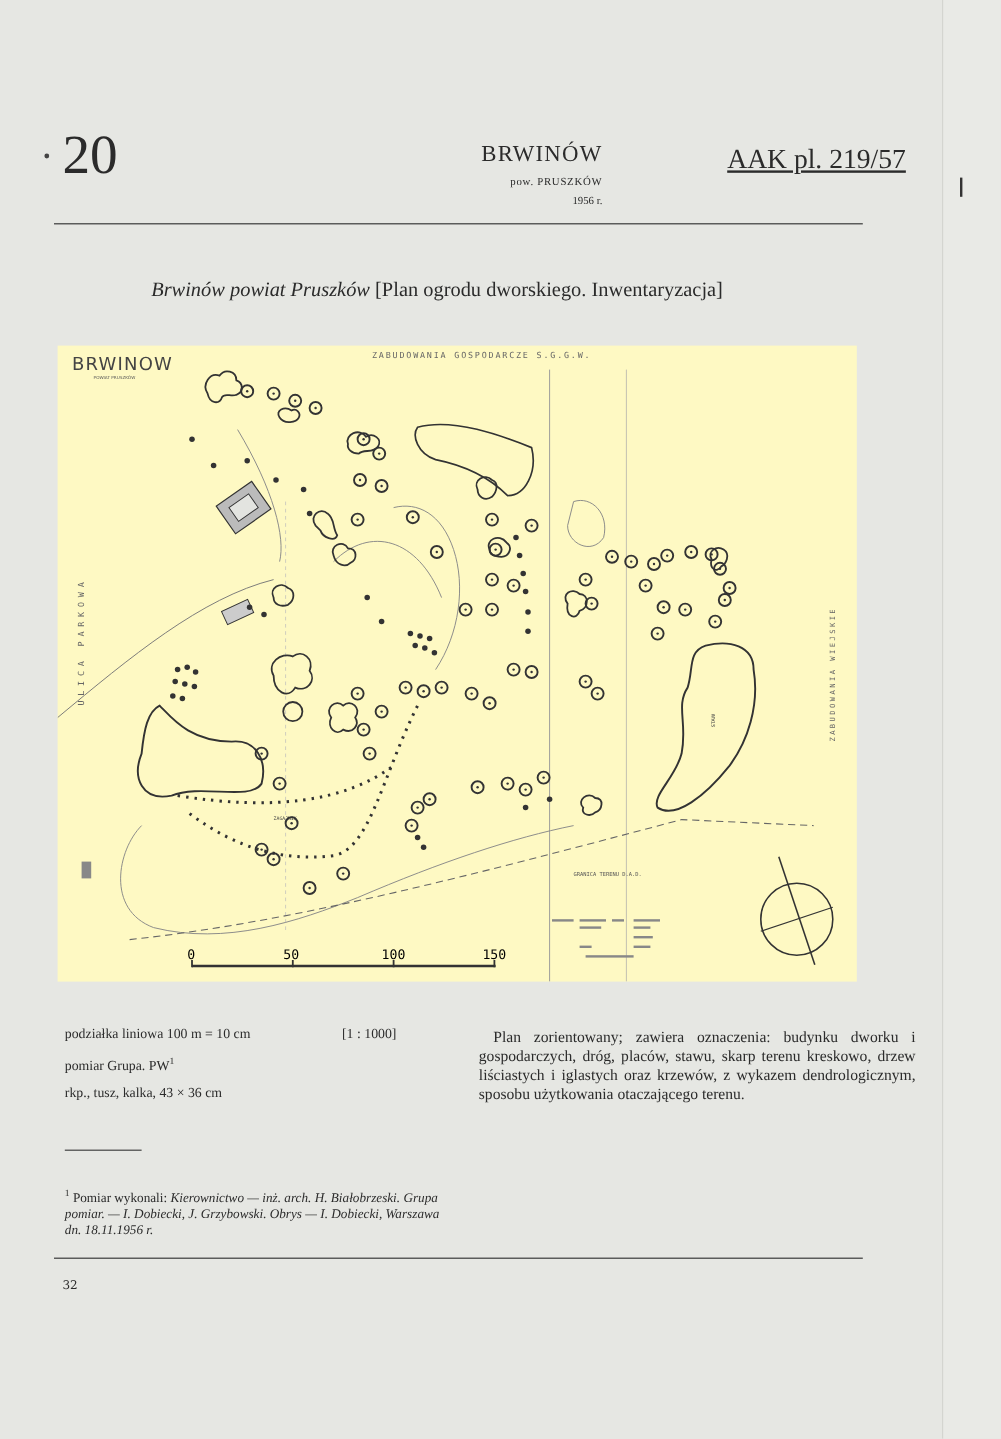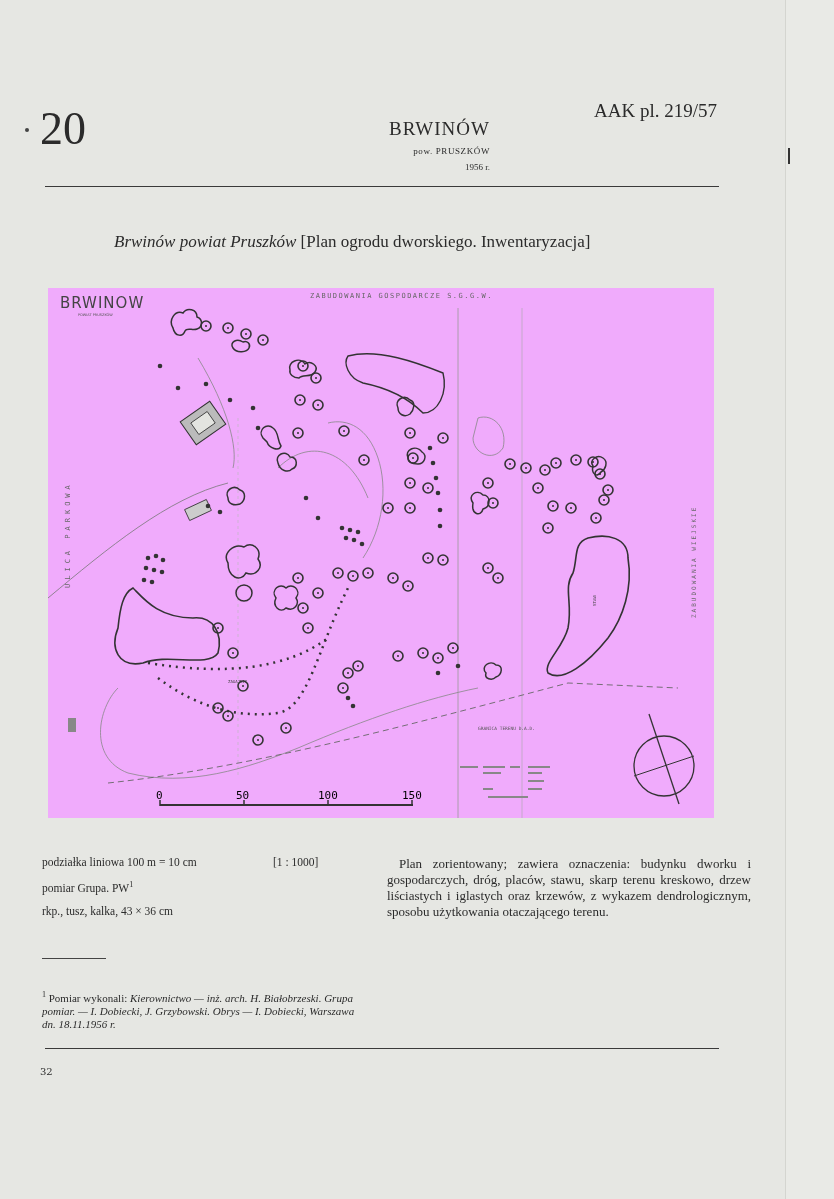--- a/index.html
+++ b/index.html
@@ -1,31 +1,31 @@
 <!DOCTYPE html>
 <html><head>
 <meta charset="utf-8">
 <style>
   html,body{margin:0;padding:0;}
   body{width:834px;height:1199px;background:#e6e7e3;position:relative;overflow:hidden;
        font-family:"Liberation Serif","DejaVu Serif",serif;color:#2b2b2b;}
   .page-edge{position:absolute;right:0;top:0;width:48px;height:1199px;background:#e9eae6;border-left:1px solid #d4d5d0;}
   .edge-mark{position:absolute;left:788px;top:148px;width:2px;height:16px;background:#333;}
-  .abs{position:absolute;}
+  .abs{position:absolute;margin-left:12px;}
   .plate-num{left:40px;top:106px;font-size:46px;line-height:46px;letter-spacing:0;}
   .plate-dot{left:25px;top:128px;width:4px;height:4px;background:#444;border-radius:50%;}
   .hdr-center{left:260px;top:118px;width:230px;text-align:right;}
   .hdr-title{font-size:19px;letter-spacing:1px;}
   .hdr-sub{font-size:9px;letter-spacing:.6px;margin-top:6px;}
   .hdr-year{font-size:9px;margin-top:6px;}
-  .hdr-ref{left:594px;top:100px;font-size:19px;}
+  .hdr-ref{left:594px;top:120px;font-size:23px;text-decoration:underline;}
   .rule{position:absolute;left:45px;width:674px;height:1px;background:#3a3a3a;}
   .caption{left:114px;top:232px;font-size:17px;}
   .caption i{font-style:italic;}
-  .map{position:absolute;left:48px;top:288px;width:666px;height:530px;background:#f0abfc;}
+  .map{position:absolute;left:48px;top:288px;width:666px;height:530px;background:#fef9c3;}
   .map svg{position:absolute;left:0;top:0;}
   .scale-label{font-family:"DejaVu Sans Mono",monospace;font-size:11px;}
   .meta{left:42px;font-size:11.5px;}
   .desc{left:387px;top:856px;width:364px;font-size:13px;line-height:16px;text-align:justify;}
   .desc p{margin:0;text-indent:12px;}
   .fn-rule{left:42px;top:958px;width:64px;height:1px;background:#444;}
   .footnote{left:42px;top:988px;width:328px;font-size:11px;line-height:13px;}
   .footnote i{font-style:italic;}
   .page-num{left:40px;top:1066px;font-size:10px;font-family:"DejaVu Serif",serif;}
 </style>

